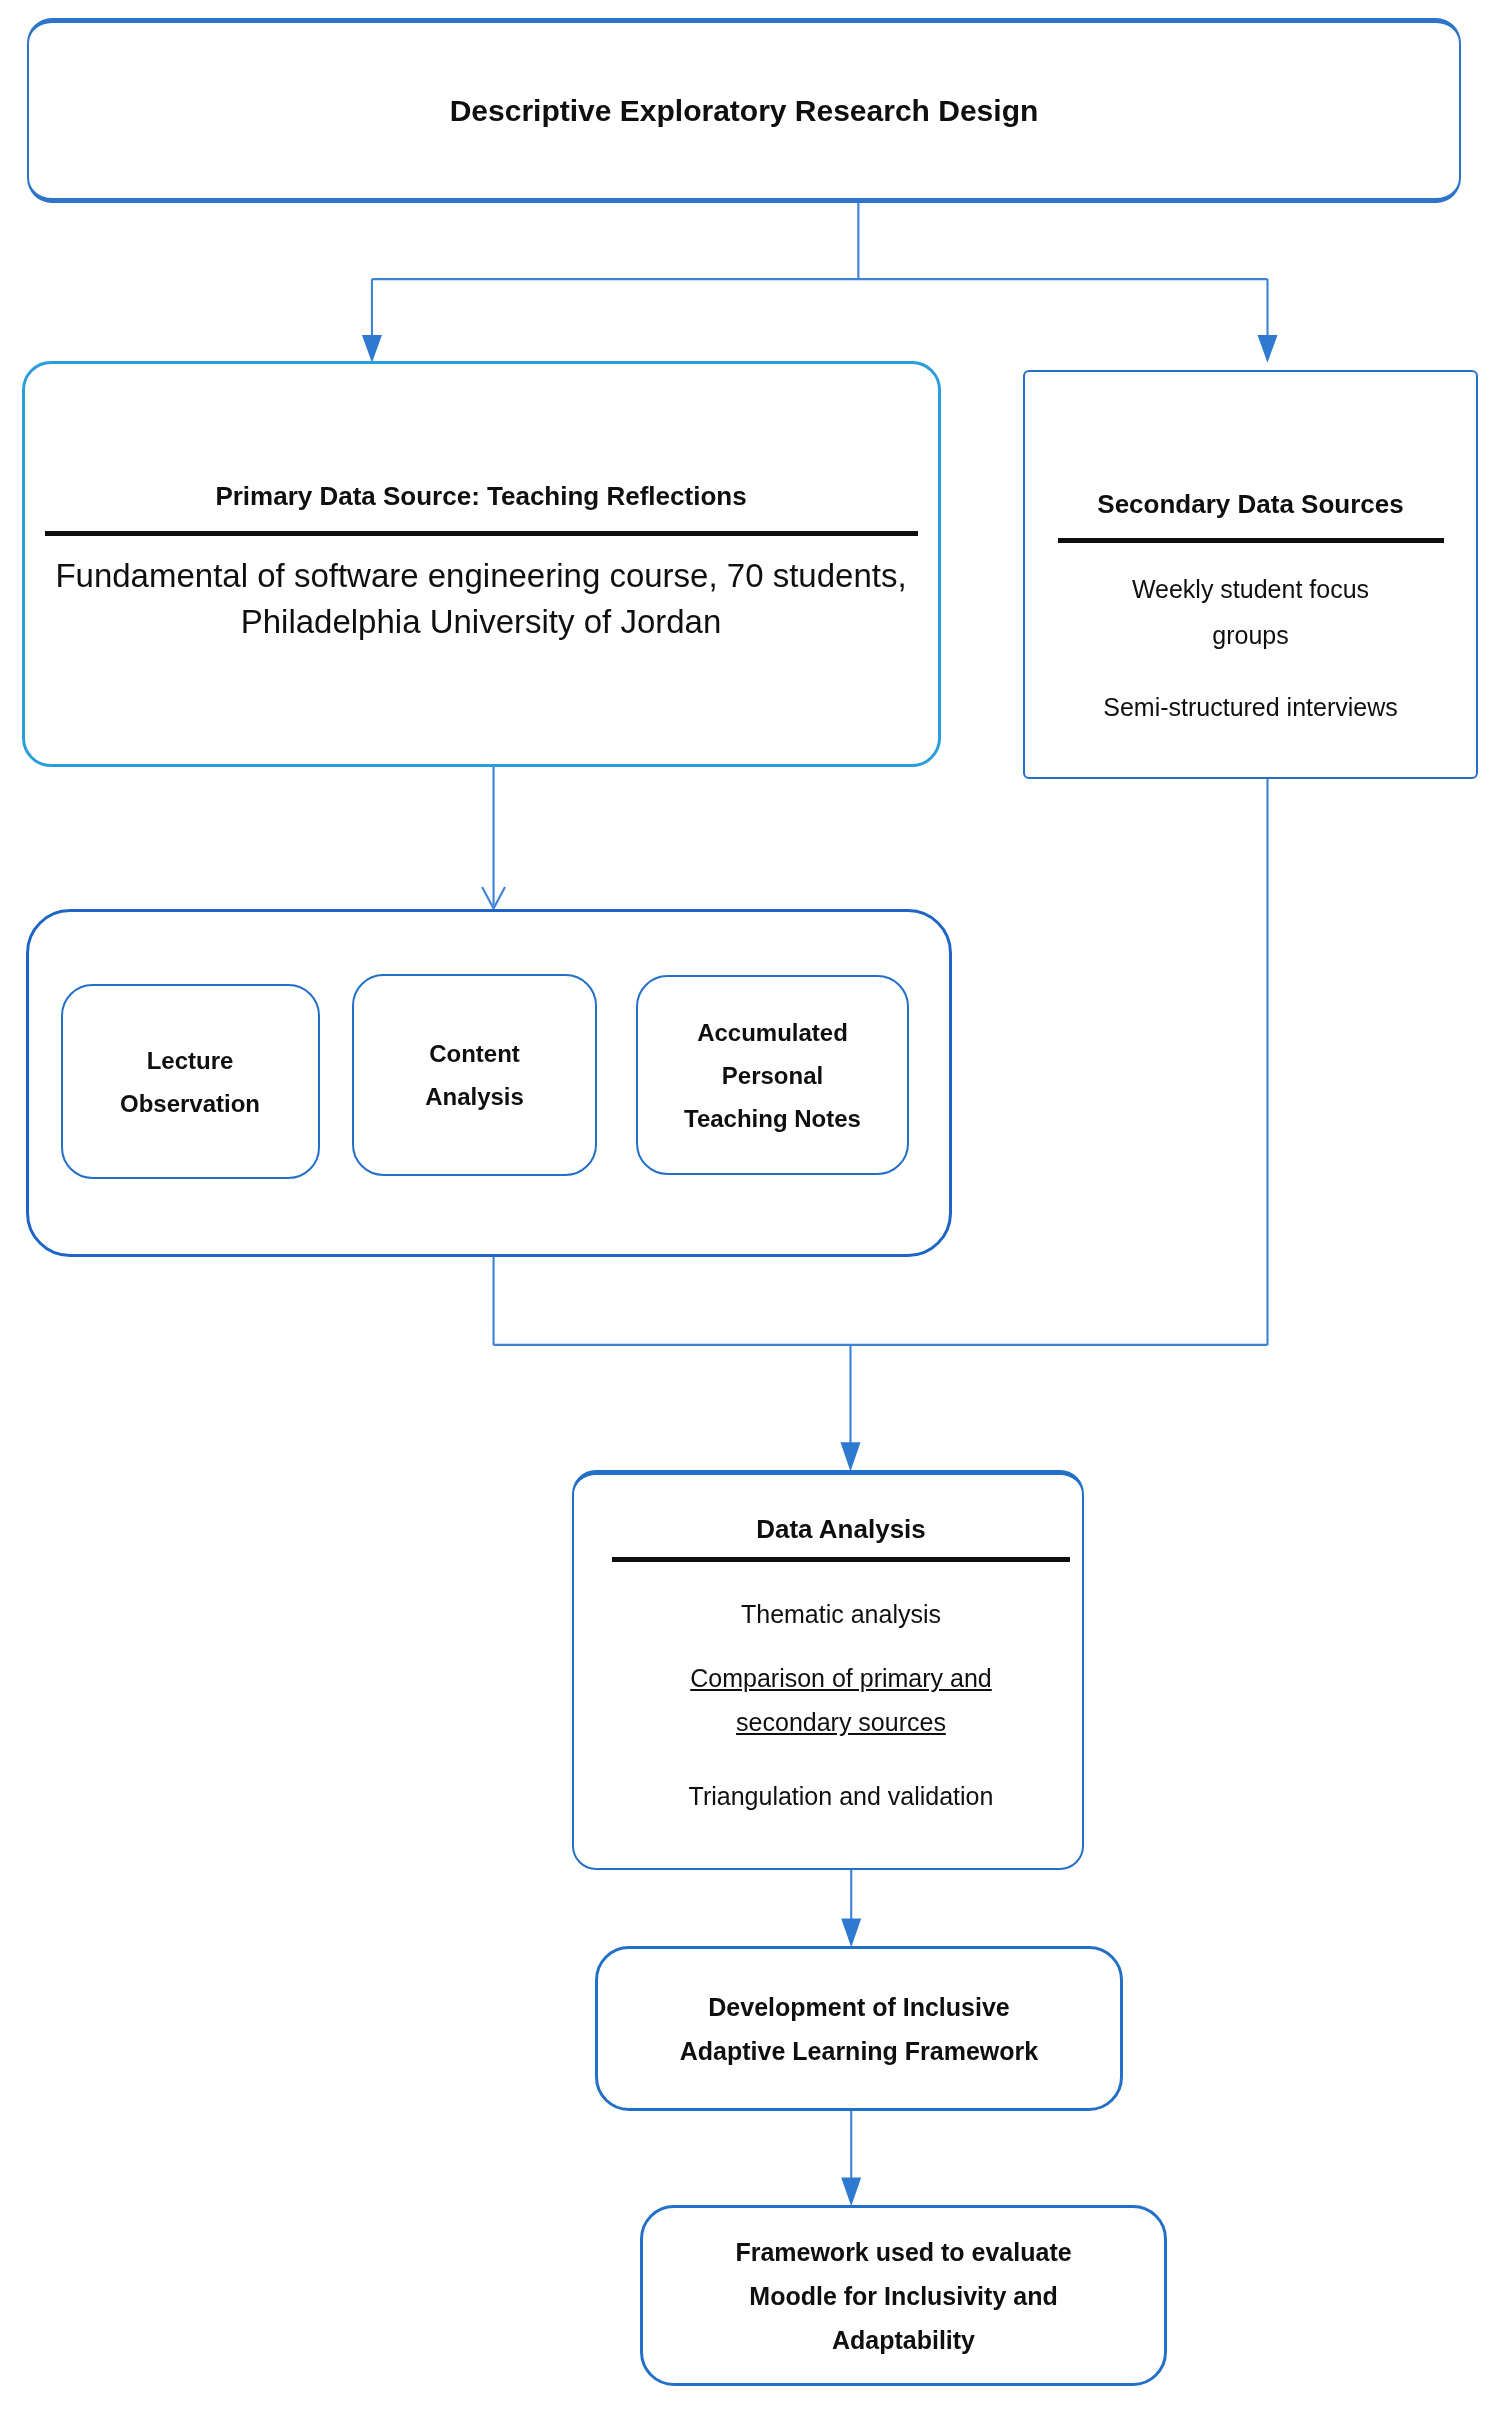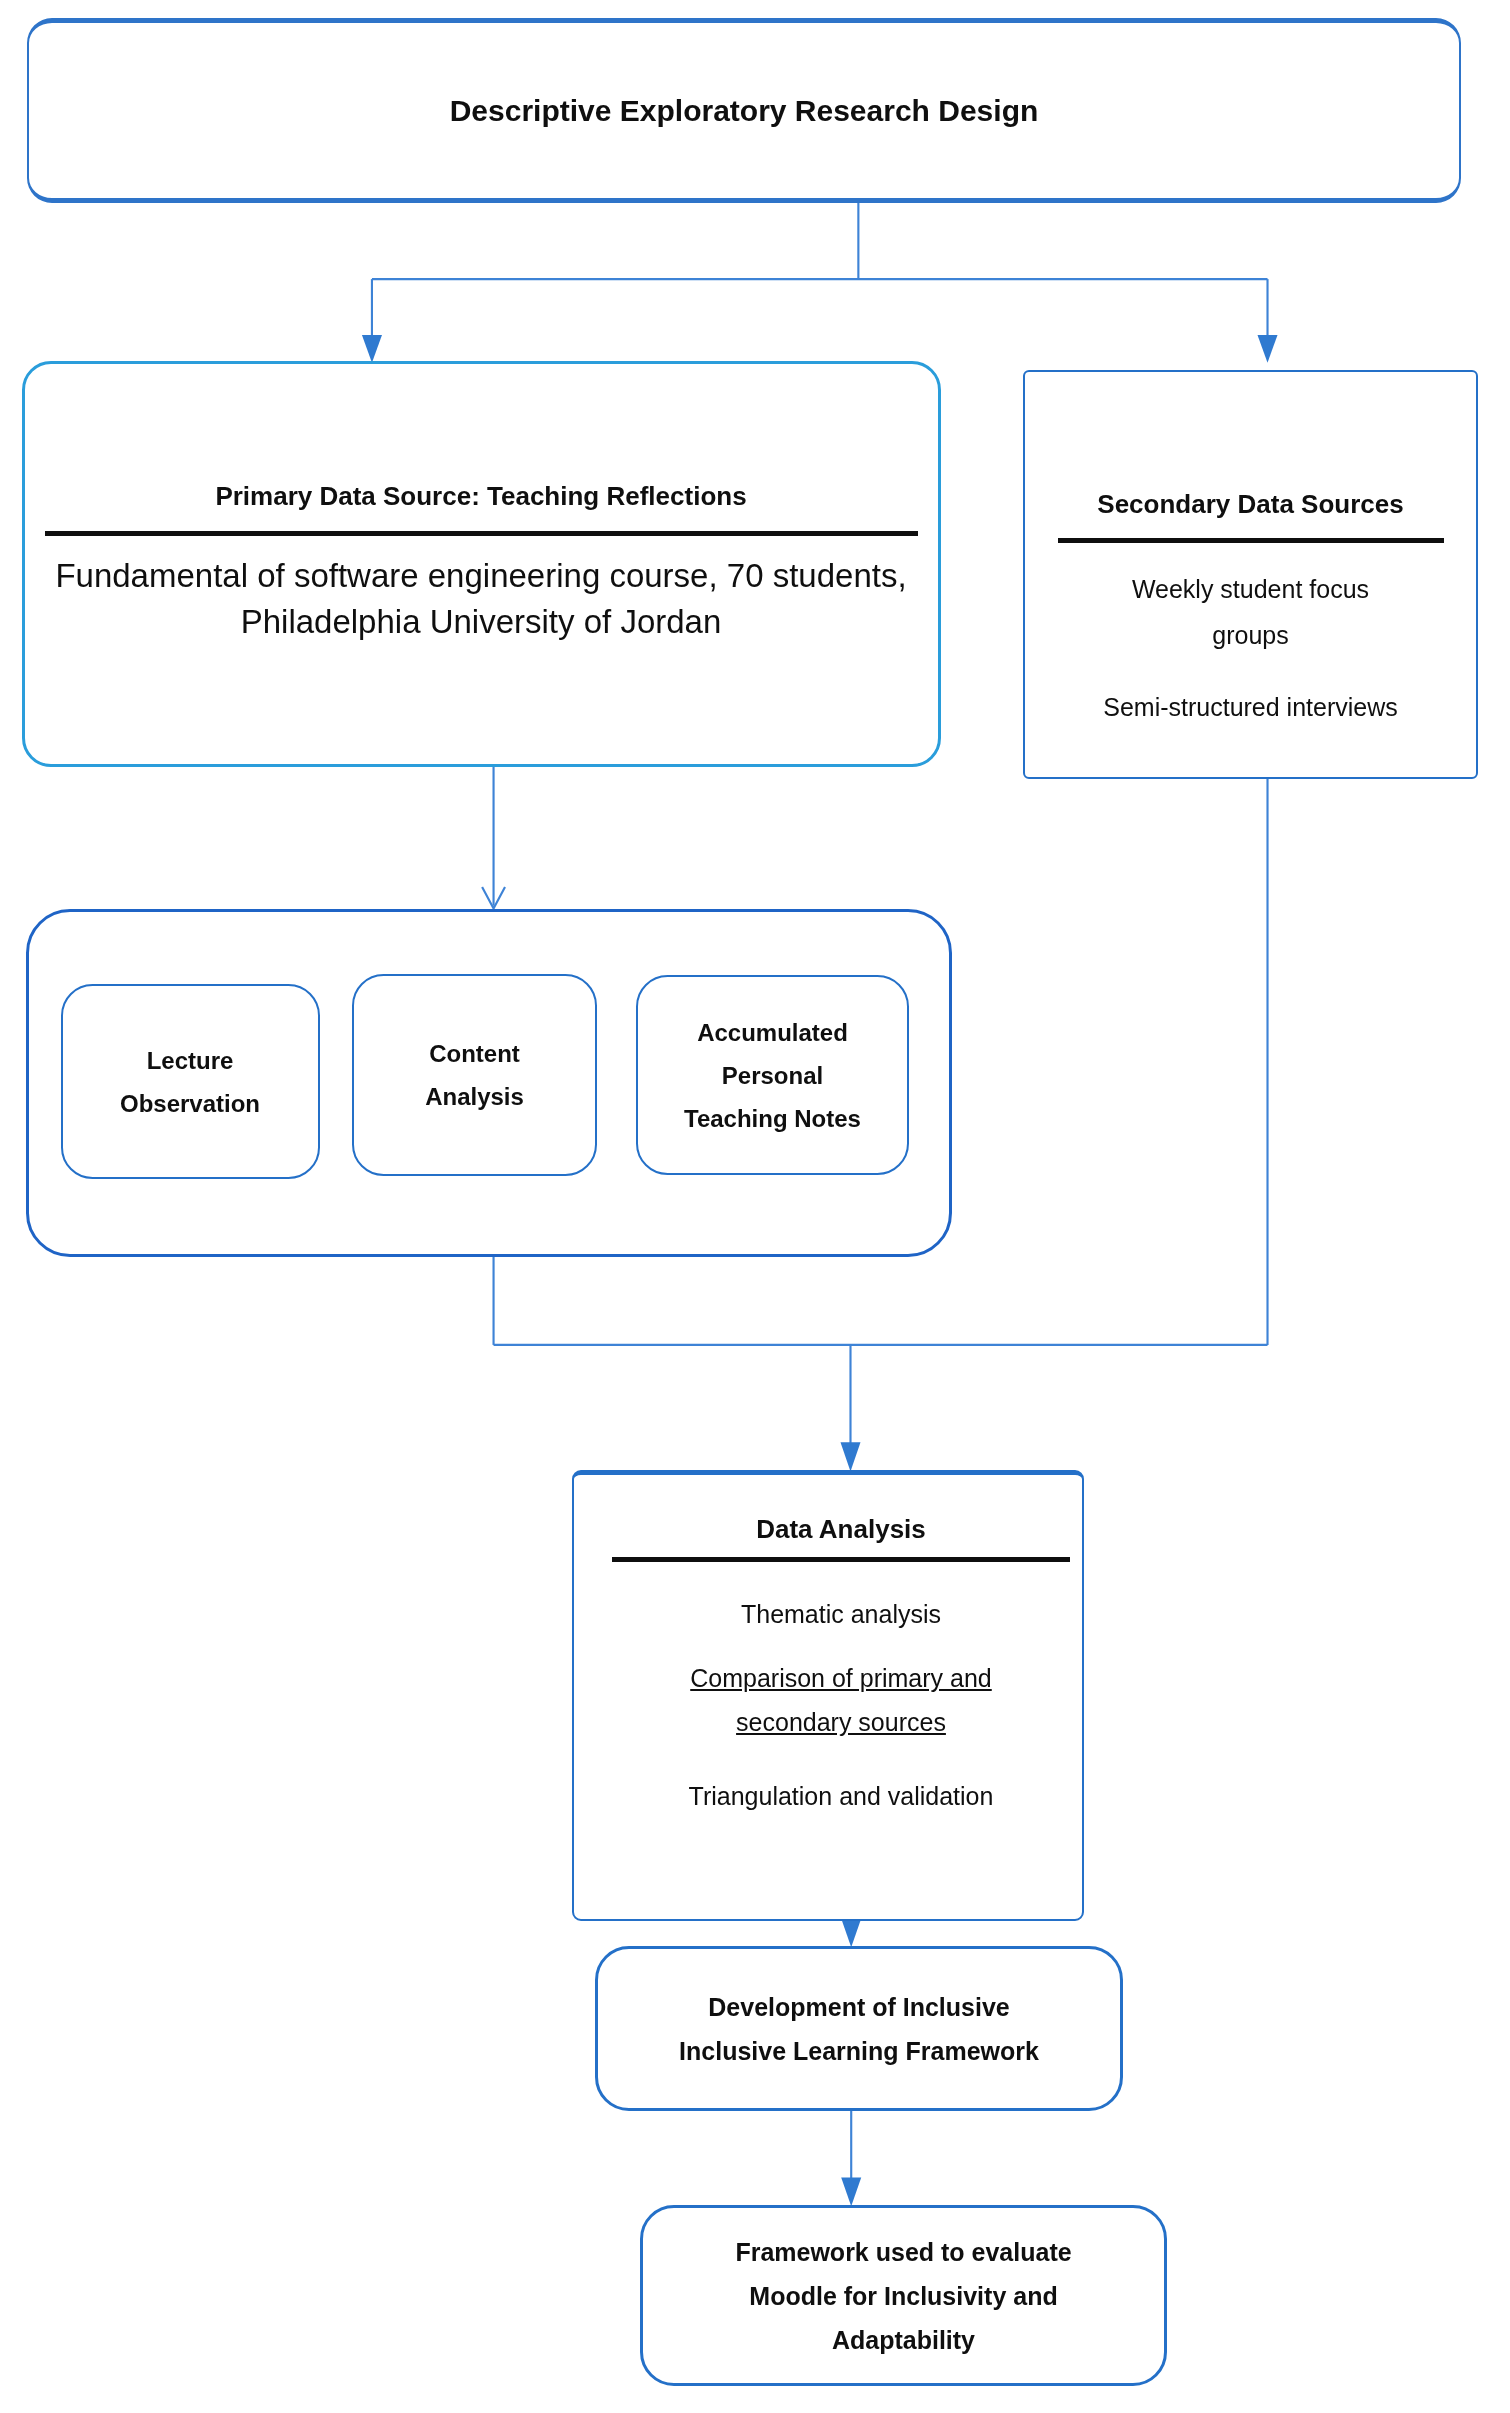--- a/index.html
+++ b/index.html
@@ -53,22 +53,22 @@
     border:2.9px solid #2470c8;border-radius:31.5px;
     display:flex;flex-direction:column;align-items:center;justify-content:center;
     text-align:center;font-weight:bold;font-size:24px;line-height:43px;
   }
   #method-lecture{left:31.5px;top:72px;width:259px;height:195px;}
   #method-content{left:323px;top:62px;width:245px;height:202px;}
   #method-notes{left:607px;top:63px;width:273px;height:200px;}
 
   
   #data-analysis-box{
-    left:572px;top:1470px;width:512px;height:451px;
-    border:2.9px solid #2470c8;border-top-width:5.7px;border-radius:9px;
+    left:572px;top:1470px;width:512px;height:400px;
+    border:2.9px solid #2470c8;border-top-width:5.7px;border-radius:24px;
     text-align:center;
     padding-left:26px;
   }
   #data-analysis-box .heading{margin-top:39px;}
   #data-analysis-box .rule{width:458px;margin:11.4px auto 0;}
   #data-analysis-box .para{font-size:25px;line-height:44px;}
   #data-analysis-box .da-p1{margin-top:30px;}
   #data-analysis-box .da-p2{margin-top:20px;text-decoration:underline;}
   #data-analysis-box .da-p3{margin-top:30px;}
 
@@ -164,21 +164,21 @@
     <div>Comparison of primary and</div>
     <div>secondary sources</div>
   </div>
   <div class="para da-p3">
     <div>Triangulation and validation</div>
   </div>
 </div>
 
 <div class="box" id="development-box">
   <div>Development of Inclusive</div>
-  <div>Inclusive Learning Framework</div>
+  <div>Adaptive Learning Framework</div>
 </div>
 
 <div class="box" id="framework-box">
   <div>Framework used to evaluate</div>
   <div>Moodle for Inclusivity and</div>
   <div>Adaptability</div>
 </div>
 
 
 </body></html>

